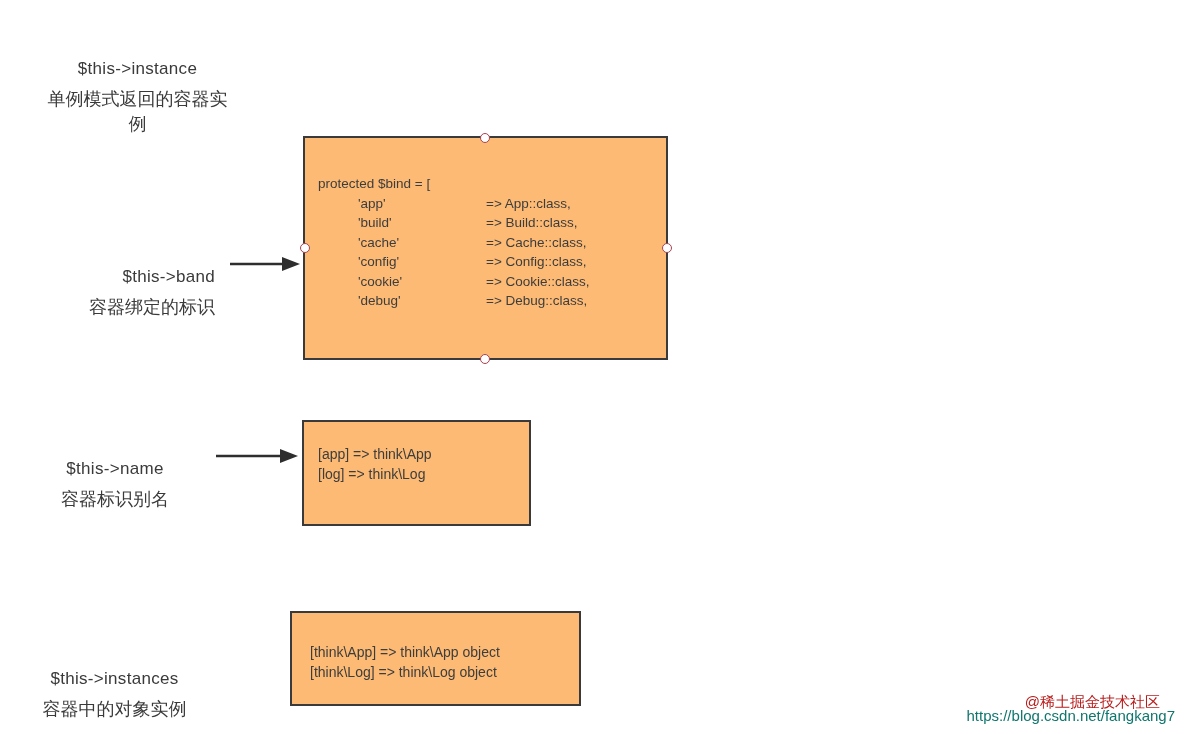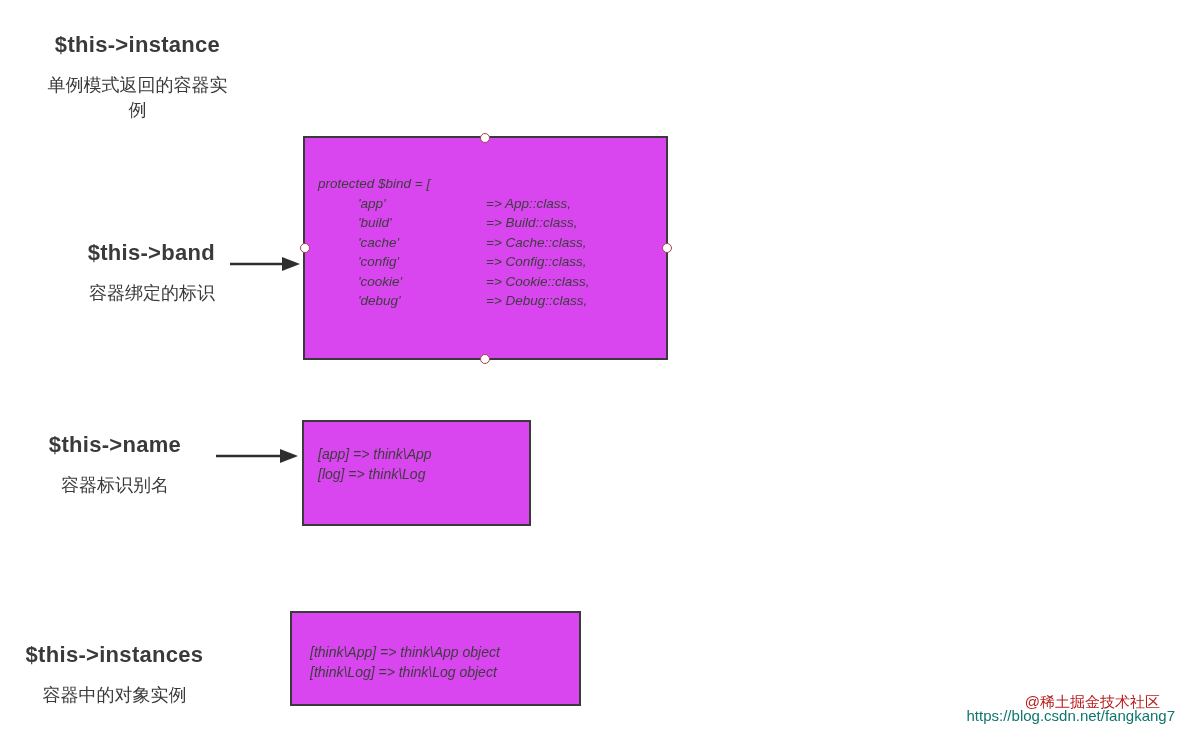--- a/index.html
+++ b/index.html
@@ -3,30 +3,30 @@
 <meta charset="utf-8">
 <style>
   html,body { margin:0; padding:0; background:#fff; }
   .canvas {
     position:relative; width:1185px; height:734px; background:#ffffff;
     font-family:"Liberation Sans","DejaVu Sans",sans-serif;
     overflow:hidden; color:#3d3d3d;
   }
   
   .label { position:absolute; text-align:center; color:#3a3a3a; }
-  .label .code { font-size:22px; line-height:24px; font-weight:700; letter-spacing:.3px; }
-  .label .desc { font-size:18px; line-height:25px; margin:16px auto; }
+  .label .code { font-size:17px; line-height:24px; font-weight:400; letter-spacing:.3px;margin-top:24px; }
+  .label .desc { font-size:18px; line-height:25px; margin:6px auto; }
   .label-instance   { left:30px;  top:33px;  width:215px; }
   .label-instance .desc { width:192px; }
   .label-band       { left:40px;  top:241px; width:175px;text-align:right; }
   .label-name       { left:30px;  top:433px; width:170px; }
   .label-instances  { left:22px;  top:643px; width:185px; }
 
   
-  .box { position:absolute; box-sizing:border-box; border:2px solid #3a3a3a; background:#d946ef;font-style:italic; }
+  .box { position:absolute; box-sizing:border-box; border:2px solid #3a3a3a; background:#fdba74; }
   .box-bind      { left:303px; top:136px; width:365px; height:224px; }
   .box-name      { left:302px; top:420px; width:229px; height:106px; }
   .box-instances { left:290px; top:611px; width:291px; height:95px; }
 
   .code-block { font-size:13.5px; line-height:19.5px; color:#3d3d3d; }
   .box-bind .code-block { padding:36px 0 0 13px; }
   .bind-entry { display:flex; margin-left:40px; }
   .bind-entry .key { width:128px; flex:none; }
   .box-name .code-block { padding:22px 0 0 14px; font-size:14px; line-height:20px; }
   .box-instances .code-block { padding:29px 17px 0 18px; font-size:14px; line-height:20px; }

